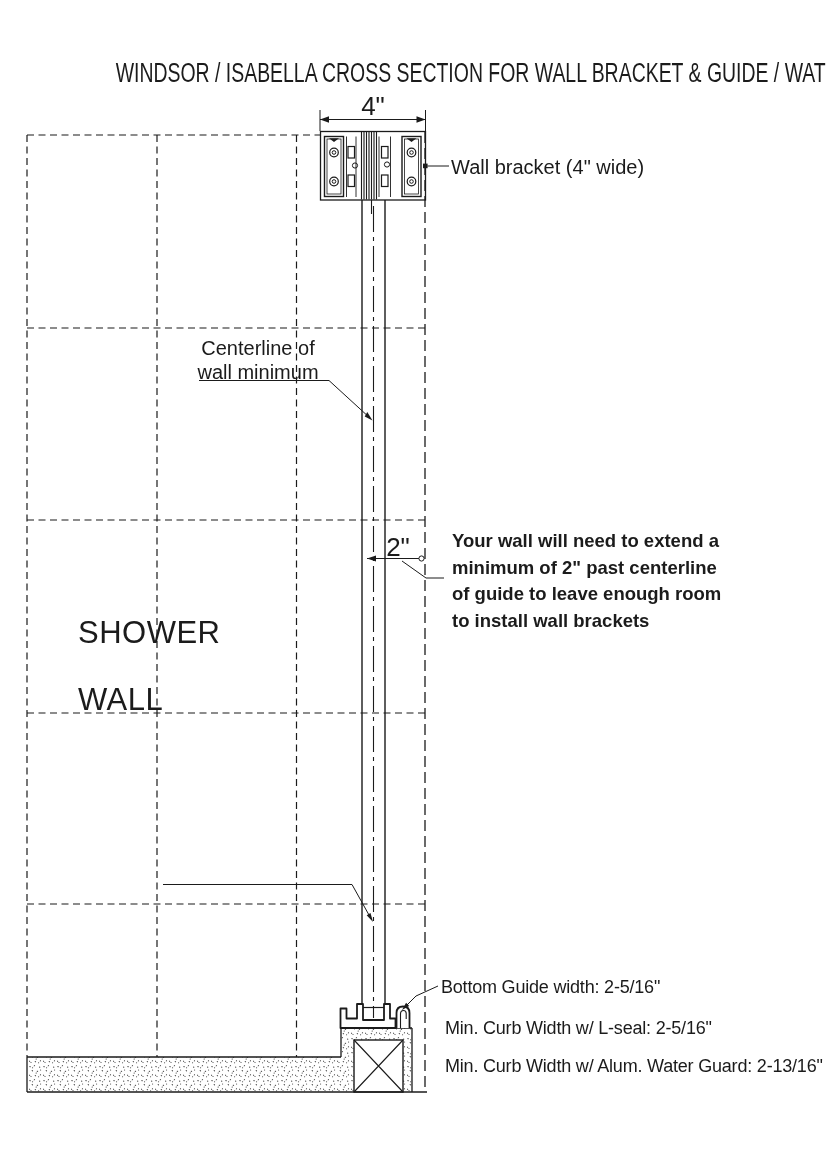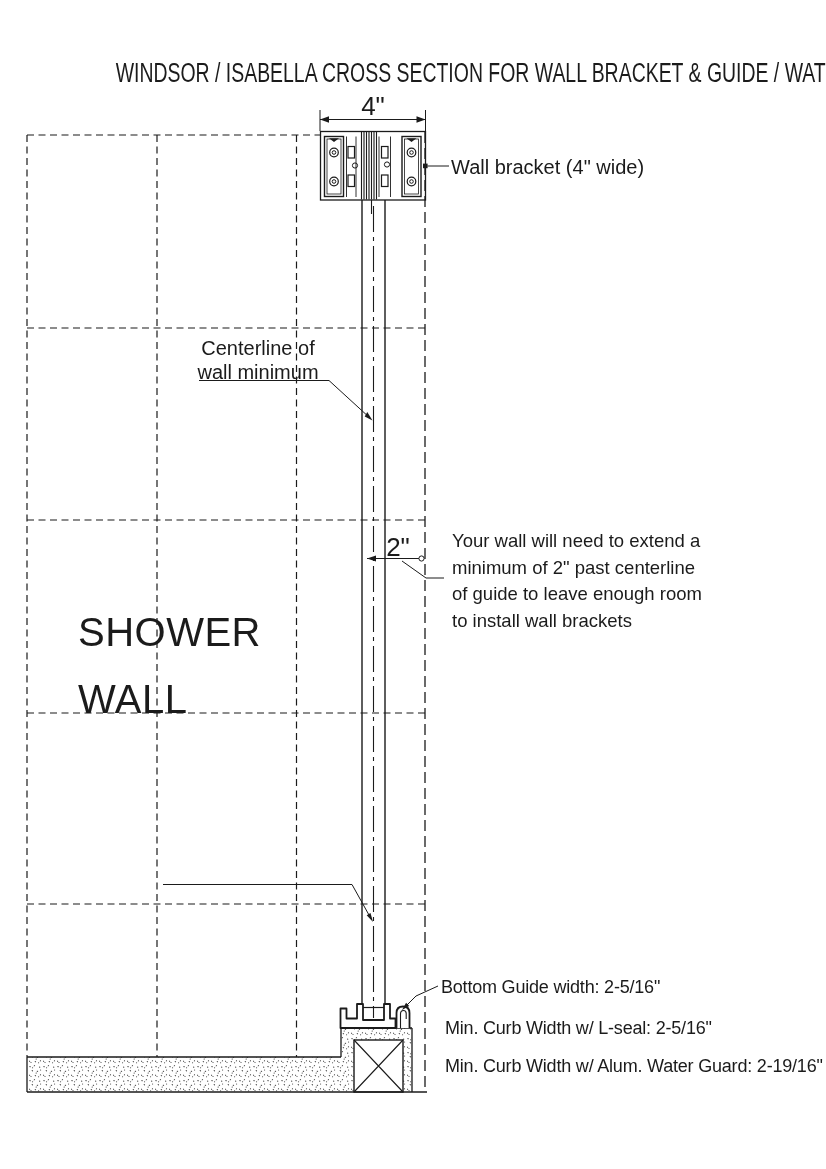--- a/index.html
+++ b/index.html
@@ -22,24 +22,24 @@
   }
   .dim-text{font-size:26px;}
   .dim-4{left:342px;top:91px;width:62px;text-align:center;}
   .dim-2{left:380px;top:532px;width:36px;text-align:center;}
   .lbl{font-size:20px;line-height:24px;}
   .wall-bracket-label{left:451px;top:155px;}
   .cl-bracket{left:180px;top:336px;width:156px;text-align:center;}
   .cl-guide{left:164px;top:857px;white-space:pre;}
   .shower{
     left:78px;top:611px;
-    font-size:40px;line-height:43px;letter-spacing:0.5px;
+    font-size:31px;line-height:43px;letter-spacing:0.5px;
   }
   .note{left:452px;top:528px;font-size:18.5px;line-height:26.5px;}
-  .note span{display:block;}
+  .note span{display:block;font-weight:bold;}
   .bnote{font-size:18px;letter-spacing:-0.2px;}
   .bnote1{left:441px;top:977px;}
   .bnote2{left:445px;top:1018px;}
   .bnote3{left:445px;top:1056px;}
 </style>
 </head>
 <body>
 
 <div class="canvas">
 
@@ -196,15 +196,15 @@
   </div>
 
   <div class="txt shower">
     <span style="display:block;">SHOWER</span>
     <span style="display:block;margin-top:24px;">WALL</span>
   </div>
 
 
   <div class="txt bnote bnote1">Bottom Guide width: 2-5/16"</div>
   <div class="txt bnote bnote2">Min. Curb Width w/ L-seal: 2-5/16"</div>
-  <div class="txt bnote bnote3">Min. Curb Width w/ Alum. Water Guard: 2-19/16"</div>
+  <div class="txt bnote bnote3">Min. Curb Width w/ Alum. Water Guard: 2-13/16"</div>
 
 </div>
 
 </body></html>

